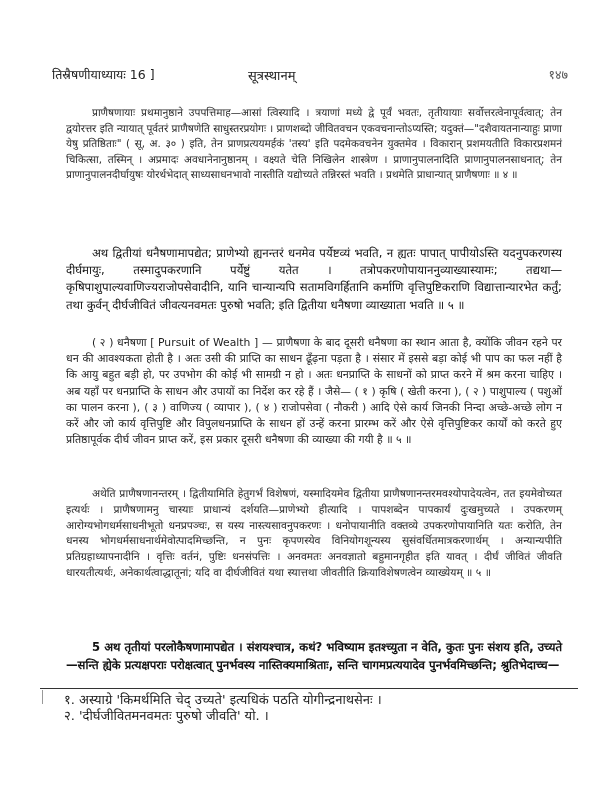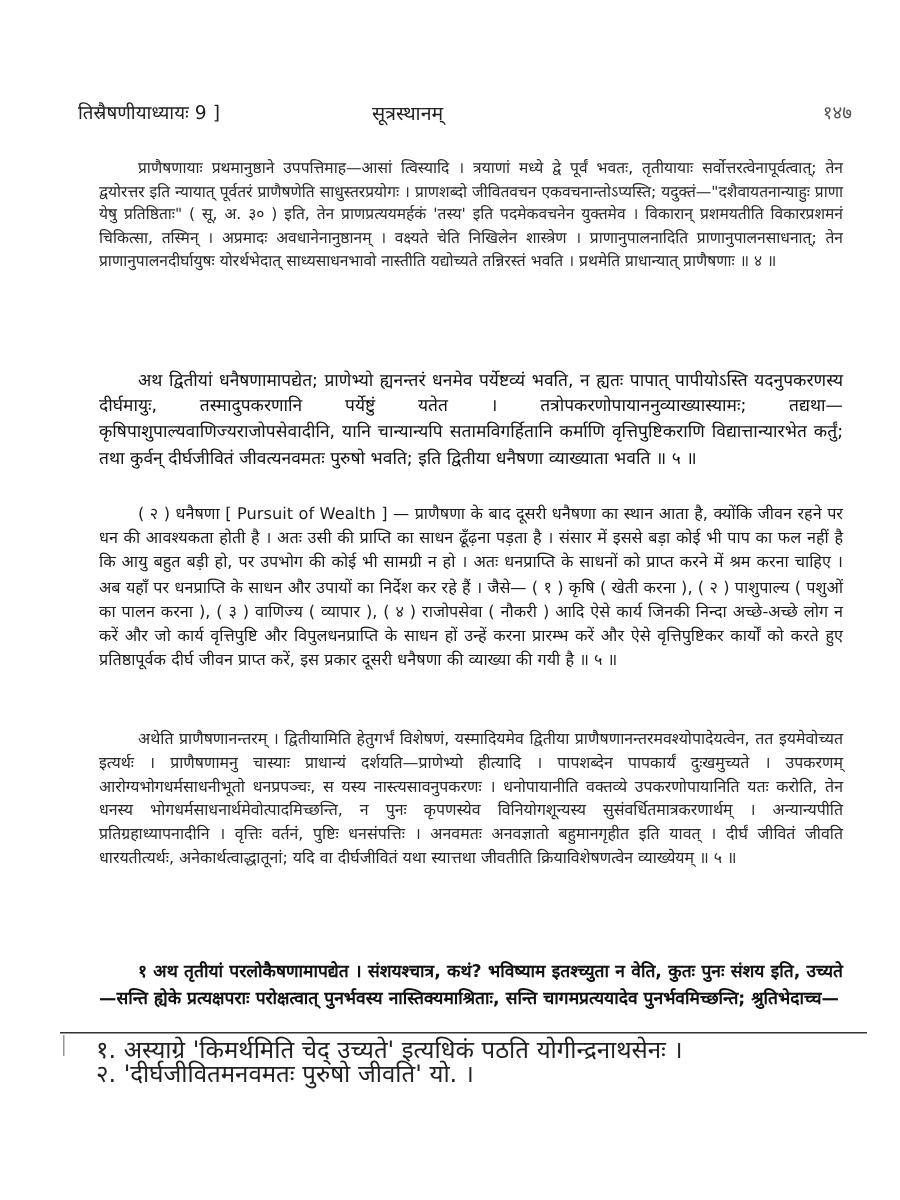--- a/index.html
+++ b/index.html
@@ -67,41 +67,41 @@
     top: 688px;
     width: 538px;
     height: 1px;
     background: #333;
   }
   .footnotes {
     position: absolute;
     left: 60px;
     top: 692px;
     width: 500px;
-    font-size: 16px;
+    font-size: 13px;
     line-height: 16px;
     color: #222;
   }
   .footnotes div { margin-left: 4px; }
   .margin-mark {
     position: absolute;
     left: 42px;
     top: 690px;
     width: 1px;
     height: 14px;
     background: #999;
   }
 </style>
 </head>
 <body>
 
 <div class="page">
 
   <div class="header">
-    <span class="left">तिस्रैषणीयाध्यायः 9 ]</span>
+    <span class="left">तिस्रैषणीयाध्यायः 16 ]</span>
     <span class="center">सूत्रस्थानम्</span>
     <span class="right">१४७</span>
   </div>
 
   <div class="body-text commentary">
     <p>प्राणैषणायाः प्रथमानुष्ठाने उपपत्तिमाह—आसां त्विस्यादि । त्रयाणां मध्ये द्वे पूर्वं भवतः, तृतीयायाः सर्वोत्तरत्वेनापूर्वत्वात्; तेन द्वयोरत्तर इति न्यायात् पूर्वतरं प्राणैषणेति साधुस्तरप्रयोगः । प्राणशब्दो जीवितवचन एकवचनान्तोऽप्यस्ति; यदुक्तं—"दशैवायतनान्याहुः प्राणा येषु प्रतिष्ठिताः" ( सू, अ. ३० ) इति, तेन प्राणप्रत्ययमर्हकं 'तस्य' इति पदमेकवचनेन युक्तमेव । विकारान् प्रशमयतीति विकारप्रशमनं चिकित्सा, तस्मिन् । अप्रमादः अवधानेनानुष्ठानम् । वक्ष्यते चेति निखिलेन शास्त्रेण । प्राणानुपालनादिति प्राणानुपालनसाधनात्; तेन प्राणानुपालनदीर्घायुषः योरर्थभेदात् साध्यसाधनभावो नास्तीति यद्योच्यते तन्निरस्तं भवति । प्रथमेति प्राधान्यात् प्राणैषणाः ॥ ४ ॥</p>
   </div>
 
   <div class="body-text sutra">
     <p>अथ द्वितीयां धनैषणामापद्येत; प्राणेभ्यो ह्यनन्तरं धनमेव पर्येष्टव्यं भवति, न ह्यतः पापात् पापीयोऽस्ति यदनुपकरणस्य दीर्घमायुः, तस्मादुपकरणानि पर्येष्टुं यतेत । तत्रोपकरणोपायाननुव्याख्यास्यामः; तद्यथा—कृषिपाशुपाल्यवाणिज्यराजोपसेवादीनि, यानि चान्यान्यपि सतामविगर्हितानि कर्माणि वृत्तिपुष्टिकराणि विद्यात्तान्यारभेत कर्तुं; तथा कुर्वन् दीर्घजीवितं जीवत्यनवमतः पुरुषो भवति; इति द्वितीया धनैषणा व्याख्याता भवति ॥ ५ ॥</p>
@@ -109,21 +109,21 @@
 
   <div class="body-text hindi">
     <p>( २ ) धनैषणा [ Pursuit of Wealth ] — प्राणैषणा के बाद दूसरी धनैषणा का स्थान आता है, क्योंकि जीवन रहने पर धन की आवश्यकता होती है । अतः उसी की प्राप्ति का साधन ढूँढ़ना पड़ता है । संसार में इससे बड़ा कोई भी पाप का फल नहीं है कि आयु बहुत बड़ी हो, पर उपभोग की कोई भी सामग्री न हो । अतः धनप्राप्ति के साधनों को प्राप्त करने में श्रम करना चाहिए । अब यहाँ पर धनप्राप्ति के साधन और उपायों का निर्देश कर रहे हैं । जैसे— ( १ ) कृषि ( खेती करना ), ( २ ) पाशुपाल्य ( पशुओं का पालन करना ), ( ३ ) वाणिज्य ( व्यापार ), ( ४ ) राजोपसेवा ( नौकरी ) आदि ऐसे कार्य जिनकी निन्दा अच्छे-अच्छे लोग न करें और जो कार्य वृत्तिपुष्टि और विपुलधनप्राप्ति के साधन हों उन्हें करना प्रारम्भ करें और ऐसे वृत्तिपुष्टिकर कार्यों को करते हुए प्रतिष्ठापूर्वक दीर्घ जीवन प्राप्त करें, इस प्रकार दूसरी धनैषणा की व्याख्या की गयी है ॥ ५ ॥</p>
   </div>
 
   <div class="body-text commentary2">
     <p>अथेति प्राणैषणानन्तरम् । द्वितीयामिति हेतुगर्भं विशेषणं, यस्मादियमेव द्वितीया प्राणैषणानन्तरमवश्योपादेयत्वेन, तत इयमेवोच्यत इत्यर्थः । प्राणैषणामनु चास्याः प्राधान्यं दर्शयति—प्राणेभ्यो हीत्यादि । पापशब्देन पापकार्यं दुःखमुच्यते । उपकरणम् आरोग्यभोगधर्मसाधनीभूतो धनप्रपञ्चः, स यस्य नास्त्यसावनुपकरणः । धनोपायानीति वक्तव्ये उपकरणोपायानिति यतः करोति, तेन धनस्य भोगधर्मसाधनार्थमेवोत्पादमिच्छन्ति, न पुनः कृपणस्येव विनियोगशून्यस्य सुसंवर्धितमात्रकरणार्थम् । अन्यान्यपीति प्रतिग्रहाध्यापनादीनि । वृत्तिः वर्तनं, पुष्टिः धनसंपत्तिः । अनवमतः अनवज्ञातो बहुमानगृहीत इति यावत् । दीर्घं जीवितं जीवति धारयतीत्यर्थः, अनेकार्थत्वाद्धातूनां; यदि वा दीर्घजीवितं यथा स्यात्तथा जीवतीति क्रियाविशेषणत्वेन व्याख्येयम् ॥ ५ ॥</p>
   </div>
 
   <div class="body-text sutra2">
-    <p>१ अथ तृतीयां परलोकैषणामापद्येत । संशयश्चात्र, कथं? भविष्याम इतश्च्युता न वेति, कुतः पुनः संशय इति, उच्यते—सन्ति ह्येके प्रत्यक्षपराः परोक्षत्वात् पुनर्भवस्य नास्तिक्यमाश्रिताः, सन्ति चागमप्रत्ययादेव पुनर्भवमिच्छन्ति; श्रुतिभेदाच्च—</p>
+    <p>5 अथ तृतीयां परलोकैषणामापद्येत । संशयश्चात्र, कथं? भविष्याम इतश्च्युता न वेति, कुतः पुनः संशय इति, उच्यते—सन्ति ह्येके प्रत्यक्षपराः परोक्षत्वात् पुनर्भवस्य नास्तिक्यमाश्रिताः, सन्ति चागमप्रत्ययादेव पुनर्भवमिच्छन्ति; श्रुतिभेदाच्च—</p>
   </div>
 
   <div class="rule"></div>
   <div class="margin-mark"></div>
 
   <div class="footnotes">
     <div>१. अस्याग्रे 'किमर्थमिति चेद् उच्यते' इत्यधिकं पठति योगीन्द्रनाथसेनः ।</div>
     <div>२. 'दीर्घजीवितमनवमतः पुरुषो जीवति' यो. ।</div>
   </div>
 

